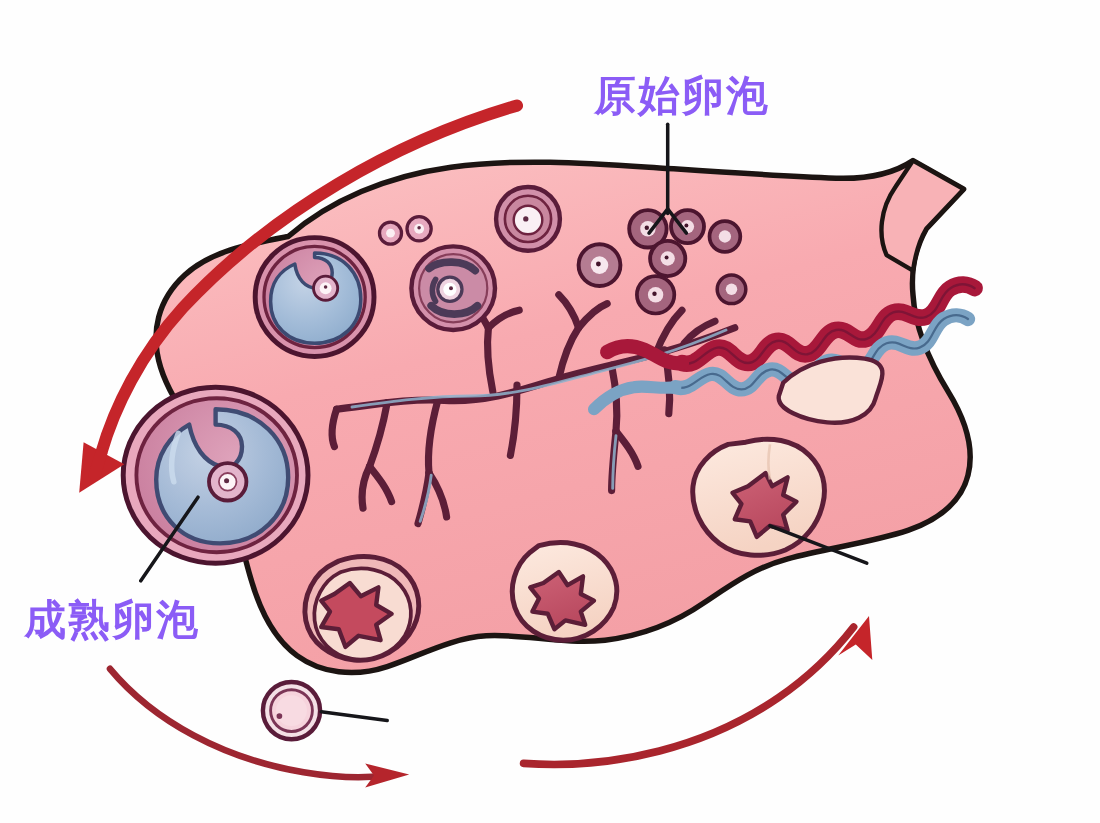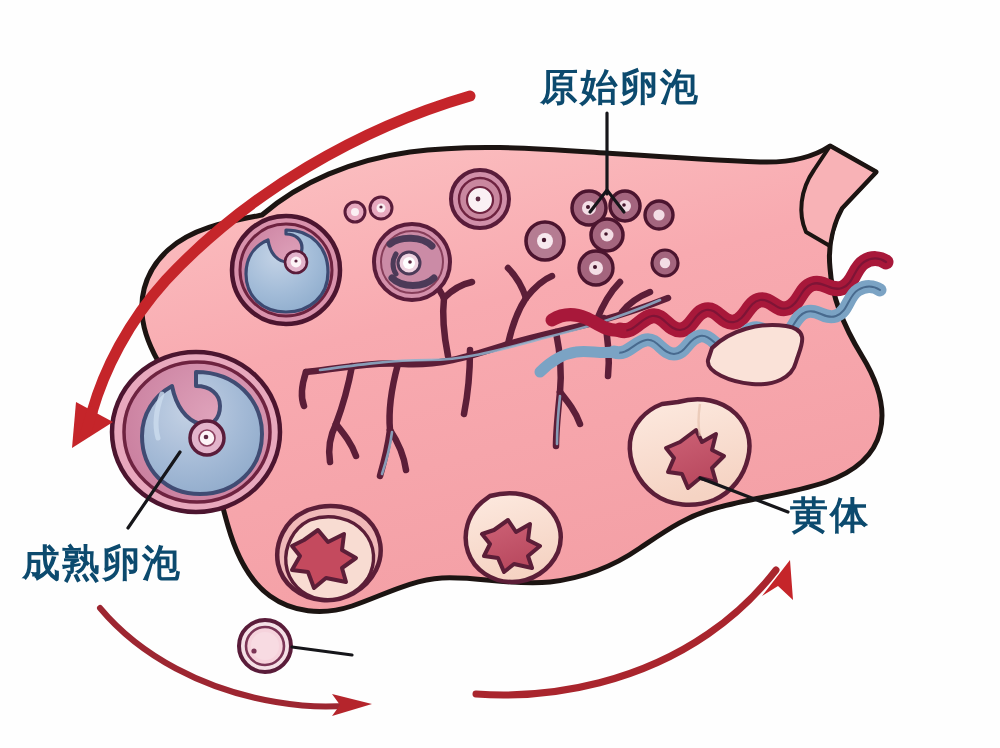--- a/index.html
+++ b/index.html
@@ -23,21 +23,21 @@
   }
   #diagram {
     position: absolute;
     left: 0;
     top: 0;
     width: 1000px;
     height: 748px;
   }
   .label {
     position: absolute;
-    color: #0c4a6e;
+    color: #8b5cf6;
     font-weight: 700;
     letter-spacing: 2px;
     white-space: nowrap;
     font-family: "DejaVu Sans", "Liberation Sans", sans-serif;
     -webkit-font-smoothing: antialiased;
   }
   #label-primordial { left: 540px; top: 62px; font-size: 38px; }
   #label-mature     { left: 22px;  top: 538px; font-size: 38px; }
   #label-ovulation  { left: 352px; top: 630px; font-size: 36px; }
   #label-corpus     { left: 790px; top: 490px; font-size: 38px; }
@@ -352,15 +352,14 @@
       <path d="M 762,596 L 790,560 L 793,600 L 778,586 Z" fill="#c5252a"></path>
     </g>
 
   </svg>
 
   <div class="label" id="label-primordial">原始卵泡</div>
 
   <div class="label" id="label-mature">成熟卵泡</div>
 
 
-  <div class="label" id="label-corpus">黄体</div>
 
 </div>
 
 </body></html>

